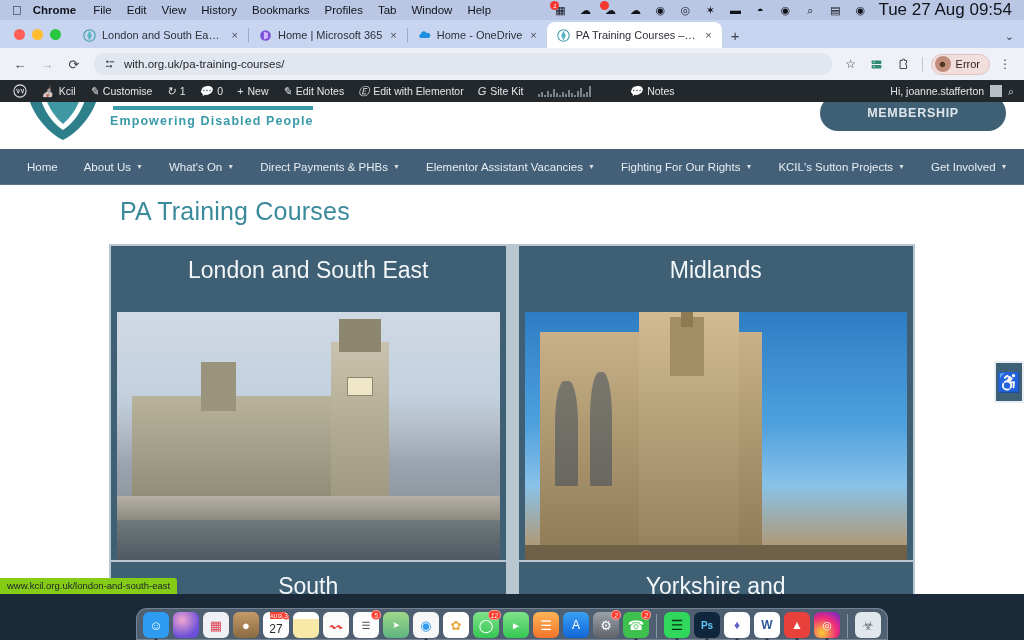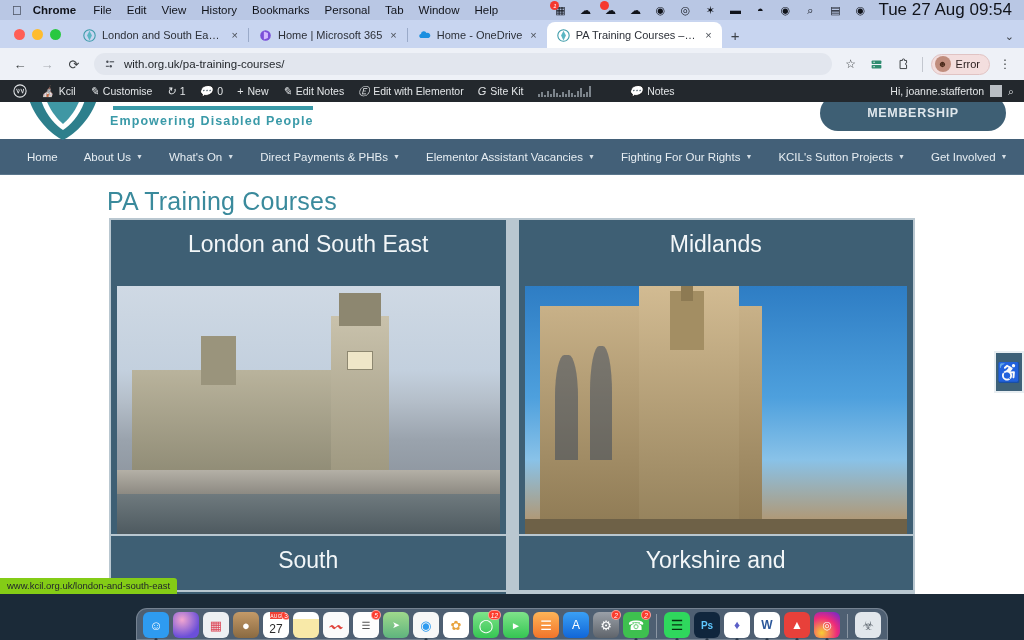--- a/index.html
+++ b/index.html
@@ -104,21 +104,21 @@
   }
   .wpitem { display: flex; align-items: center; gap: 4px; padding: 0 7px; white-space: nowrap; }
   .wpicon { font-size: 11px; line-height: 1; display: inline-flex; }
   .wp-sparkline { height: 12px; width: 76px; display: flex; align-items: flex-end; gap: 1px; opacity: .75; margin: 0 8px; }
   .wp-sparkline i { width: 2px; background: #9aa3ab; display: block; }
   .wp-right { margin-left: auto; display: flex; align-items: center; gap: 6px; padding-right: 4px; }
   .wp-ava { width: 12px; height: 12px; background: #b9bec3; display: inline-block; }
 
   
   .viewport { position: relative; width: 100%; height: 492px; overflow: hidden; background: #fff; }
-  .site-header { height: 37px; background: #fff; position: relative; display: flex; align-items: center; }
+  .site-header { height: 47px; background: #fff; position: relative; display: flex; align-items: center; }
   .logo-wrap { position: absolute; left: 20px; top: -24px; width: 86px; height: 64px; }
   .tagline {
     position: absolute; left: 110px; top: 12px;
     font-size: 12.5px; font-weight: bold; letter-spacing: 1.1px;
     color: #3a9aa8;
   }
   .tagline-rule { position: absolute; left: 113px; top: 4px; width: 200px; height: 4px; background: #3a9aa8; }
   .membership-btn {
     position: absolute; right: 18px; top: -7px;
     width: 186px; height: 36px; border-radius: 18px;
@@ -134,21 +134,21 @@
     padding-left: 14px; color: #e6edf2;
     font-size: 11.5px; border-bottom: 1px solid #5a768c;
   }
   .navitem { display: flex; align-items: center; gap: 5px; padding: 0 13px; white-space: nowrap; }
   .caret { font-size: 7px; opacity: .9; }
 
   
   .content { background: #ffffff; height: 100%; position: relative; }
   .page-title {
     font-size: 25px; color: #3a8a9c; font-weight: normal;
-    padding: 12px 0 2px 107px; letter-spacing: .2px;
+    padding: 12px 0 18px 107px; letter-spacing: .2px; margin-left: 13px;
   }
   .card-grid {
     margin: 0 auto; width: 806px;
     display: grid; grid-template-columns: repeat(2, 1fr);
     gap: 2px 13px; background: #b9c7d0;
     border: 2px solid #b9c7d0;
   }
   .card { background: #3e5f74; padding: 8px 6px 0; position: relative; }
   .card-title {
     color: #f2f6f8; font-size: 23px; font-weight: normal;
@@ -227,21 +227,21 @@
 <body>
 
 <div class="menubar">
   <span class="apple-logo"></span>
   <span class="mi bold">Chrome</span>
   <span class="mi">File</span>
   <span class="mi">Edit</span>
   <span class="mi">View</span>
   <span class="mi">History</span>
   <span class="mi">Bookmarks</span>
-  <span class="mi">Personal</span>
+  <span class="mi">Profiles</span>
   <span class="mi">Tab</span>
   <span class="mi">Window</span>
   <span class="mi">Help</span>
 
   <div class="mb-right">
     <span class="sysicon">▦<i class="badge-dot">1</i></span>
     <span class="sysicon">☁</span>
     <span class="sysicon">☁<i class="badge-dot"></i></span>
     <span class="sysicon">☁</span>
     <span class="sysicon">◉</span>

